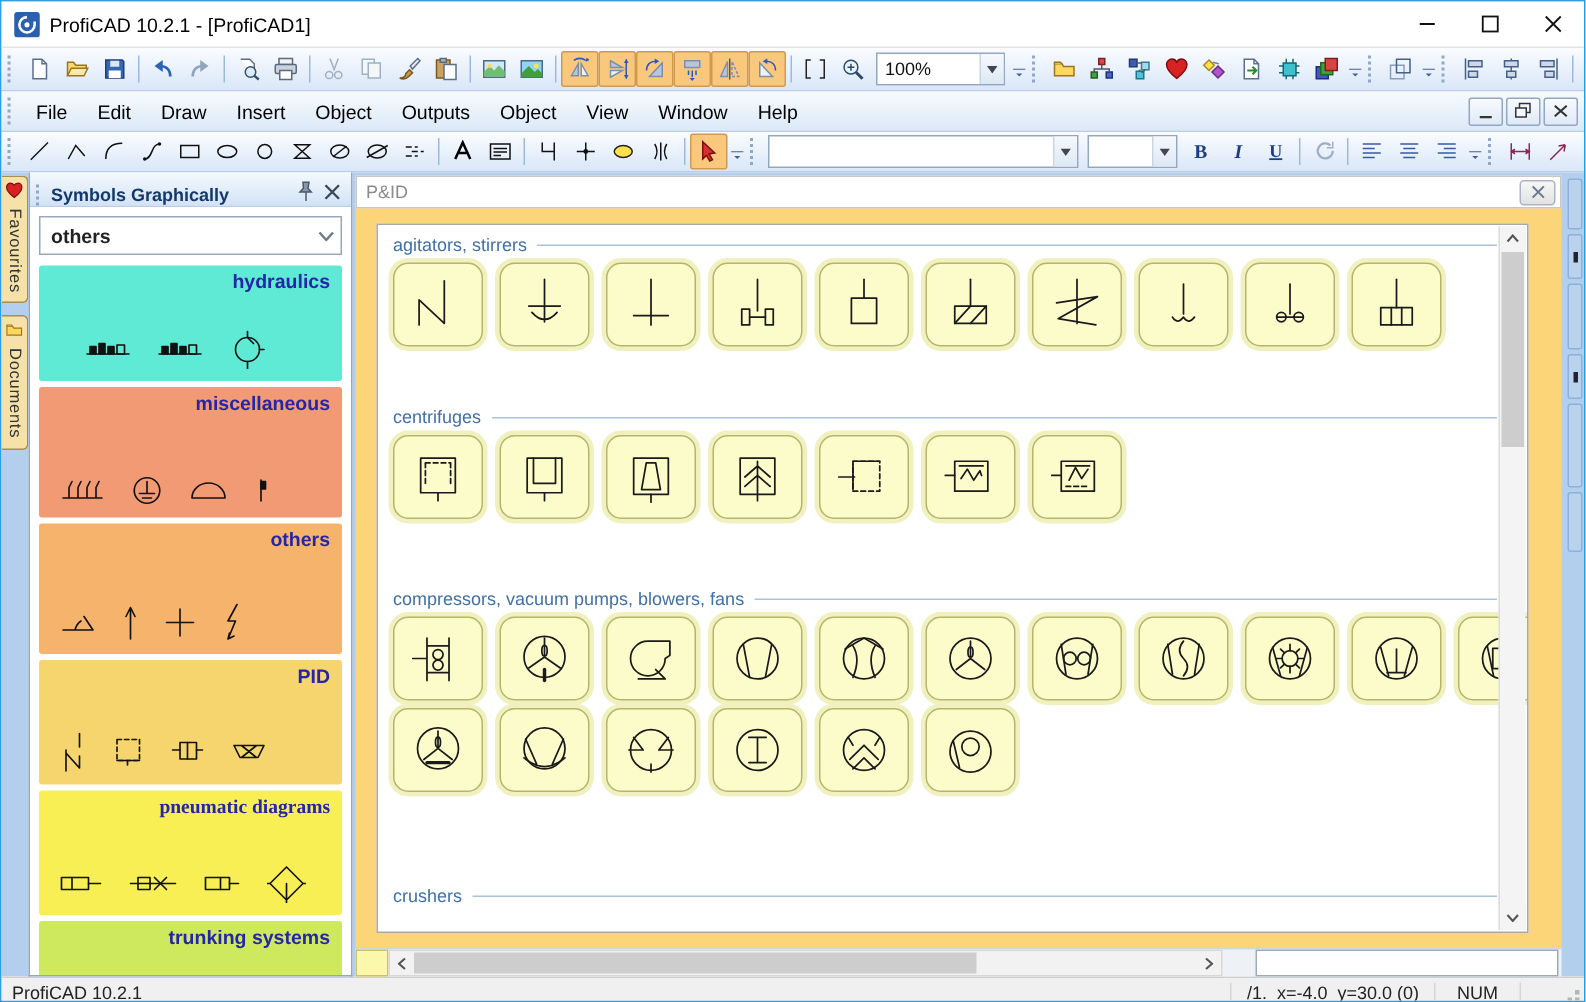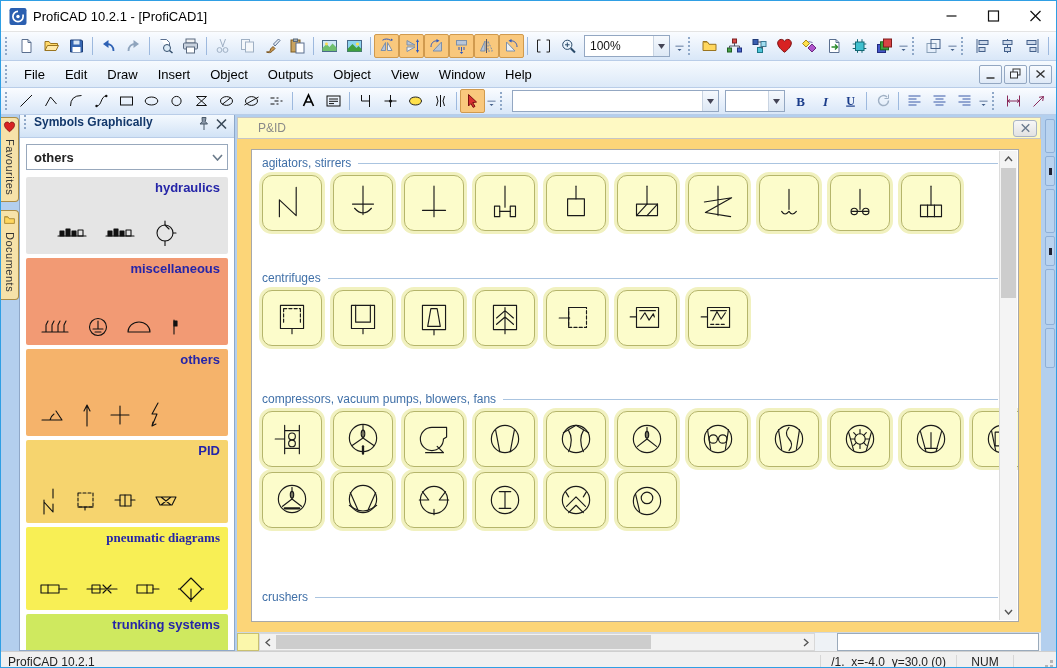--- a/index.html
+++ b/index.html
@@ -35,35 +35,35 @@
   .mdibtn{width:21px;height:17px;border:1px solid #93a7c2;background:linear-gradient(#f8fbff,#dfe9f6);
     display:flex;align-items:center;justify-content:center;border-radius:2px;}
   
   .main{display:flex;height:536px;background:#b3cfee;}
   .tabstrip{width:18px;flex:none;padding-top:2px;display:flex;flex-direction:column;gap:8px;align-items:flex-start;}
   .vtab{width:17px;background:#f6e2a9;border:1px solid #ab8d47;border-left:none;border-radius:0 4px 4px 0;
     display:flex;flex-direction:column;align-items:center;padding:3px 0 6px;}
   .vtab .vlabel{writing-mode:vertical-rl;font-size:11px;color:#333;margin-top:3px;letter-spacing:.5px;}
   .sidebar{width:214px;flex:none;background:#fff;border:1px solid #8fa8c8;border-top:none;display:flex;flex-direction:column;}
   .sb-head{height:22px;background:linear-gradient(#f4f9fe,#d2e3f6);border-bottom:1px solid #b9cde8;display:flex;
-    align-items:flex-start;padding:0 4px;}
+    align-items:flex-end;padding:0 4px;}
   .sb-grip{width:3px;height:14px;border-left:2px dotted #8fa8c8;margin-right:5px;}
   .sb-title{font-weight:bold;font-size:12px;color:#13386b;flex:1;}
   .sb-tool{width:18px;height:18px;display:flex;align-items:center;justify-content:center;}
   .sb-dd{margin:6px 6px 2px;height:24px;border:1px solid #98a8bc;background:#fff;display:flex;align-items:center;}
   .sb-dd .cval{flex:1;padding:0 7px;font-weight:bold;font-size:13px;color:#222;}
   .sb-dd .arr{width:20px;display:flex;justify-content:center;}
   .cards{flex:1;overflow:hidden;padding:5px 6px;display:flex;flex-direction:column;gap:4px;}
   .card{border-radius:2px;padding:3px 8px 6px;display:flex;flex-direction:column;flex:none;}
   .card-title{align-self:flex-end;font-weight:bold;font-size:13px;color:#2525a8;}
   .symrow{margin-top:auto;display:flex;align-items:center;gap:18px;padding:0 2px 2px 6px;}
   .minisym{display:flex;}
   
   .doccol{flex:1;margin:2px 0 0 2px;display:flex;flex-direction:column;min-width:0;}
-  .doctitle{height:20px;background:#fef9c3;border:1px solid #c6c6c6;display:flex;align-items:center;flex:none;padding-left:14px;}
+  .doctitle{height:20px;background:#ffffff;border:1px solid #c6c6c6;display:flex;align-items:center;flex:none;}
   .doctitle .dt{color:#8a8a8a;font-size:12px;padding-left:6px;flex:1;}
   .doc-close{width:22px;height:15px;margin-right:3px;border:1px solid #aab4c4;border-radius:3px;
     background:linear-gradient(#f7f7f7,#e2e2e2);display:flex;align-items:center;justify-content:center;}
   .canvas{flex:1;background:#fcd578;padding:10px 22px 10px 14px;min-height:0;box-sizing:border-box;}
   .panel{position:relative;background:#fff;border:1px solid #a8a8a8;height:100%;box-sizing:border-box;
     padding:4px 20px 0 10px;overflow:hidden;}
   .group .trow{display:flex;align-items:center;}
   .gtitle{color:#4070a8;font-size:12px;white-space:nowrap;}
   .rule{flex:1;height:1px;background:#aac4e0;margin-left:7px;}
   .tiles{display:flex;gap:11px;margin-top:5px;}
@@ -779,21 +779,21 @@
       </div>
       <div class="sb-dd">
         <span class="cval">others</span>
         <span class="arr">
           <svg width="11" height="7" viewBox="0 0 11 7">
               <path d="M1 1l4.5 5L10 1" fill="none" stroke="#6a7a8a" stroke-width="1.6"></path>
             </svg>
         </span>
       </div>
       <div class="cards" id="cards">
-          <div class="card" style="background: #e5e5e5; height: 68px; padding-left: 25px;">
+          <div class="card" style="background: #5eead4; height: 68px; padding-left: 25px;">
             <div class="card-title">hydraulics</div>
             <div class="symrow">
               <span class="minisym">
                 <svg width="30" height="12" viewBox="0 0 30 12">
                   <g fill="none" stroke="#111" stroke-width="1.1" stroke-linecap="round" stroke-linejoin="round">
                     <path d="M1 9h28"></path>
                     <rect x="3" y="4" width="4" height="5" fill="#111"></rect>
                     <rect x="9" y="2" width="4" height="7" fill="#111"></rect>
                     <rect x="15" y="4" width="4" height="5" fill="#111"></rect>
                     <rect x="21" y="3" width="5" height="6"></rect>

